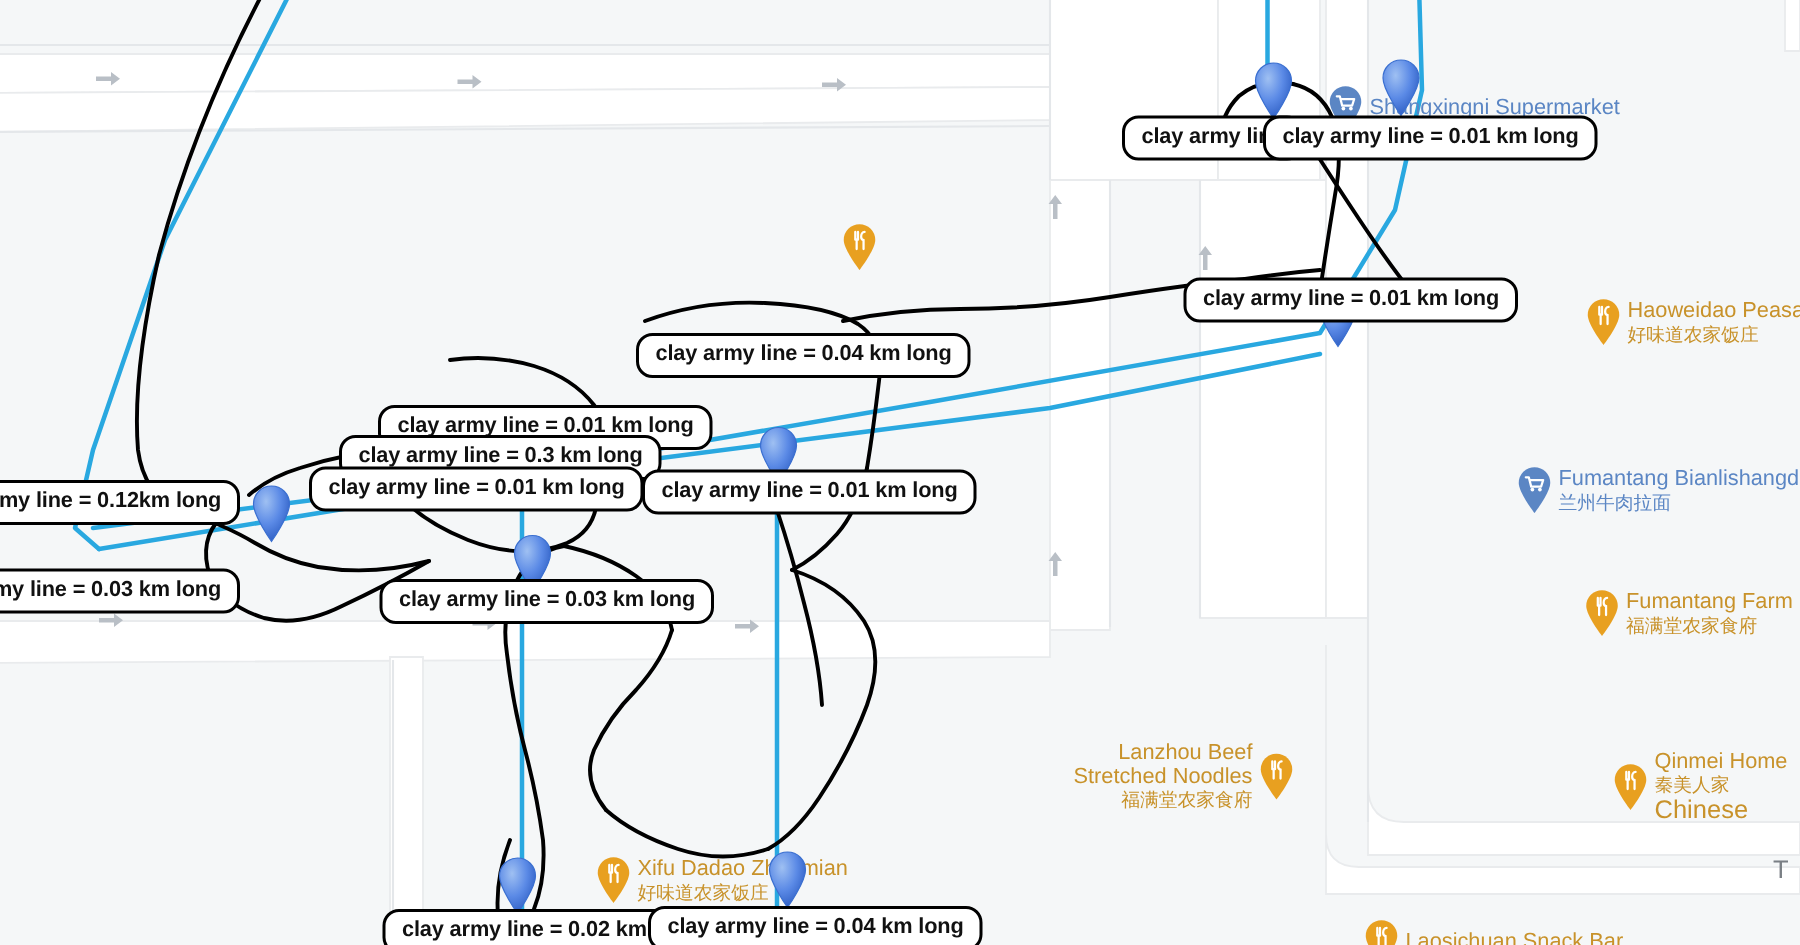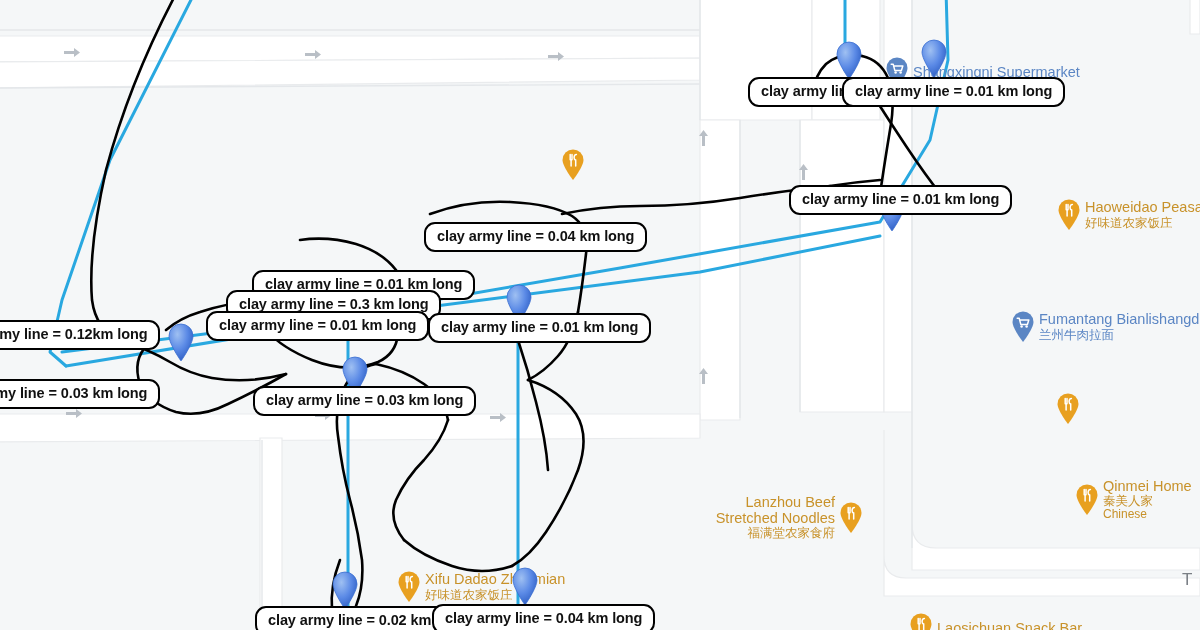--- a/index.html
+++ b/index.html
@@ -25,21 +25,21 @@
     line-height:1.05;
     letter-spacing:-0.1px;
   }
 
   
   .poi{position:absolute;display:flex;align-items:center;gap:3px;}
   .poi.rev{flex-direction:row-reverse;}
   .poi .ptxt{display:flex;flex-direction:column;line-height:1.12;white-space:nowrap;}
   .poi .en{font-size:14.5px;}
   .poi .cn{font-size:12.5px;}
-  .poi .sub{font-size:12px;}
+  .poi .sub{font-size:17px;}
   .poi.orange .en,.poi.orange .cn,.poi.orange .sub{color:#c8922a;}
   .poi.blue .en,.poi.blue .cn,.poi.blue .sub{color:#5b86c4;}
   .poi.multi .ptxt{text-align:right;align-items:flex-end;}
   .poi.left .ptxt{text-align:left;align-items:flex-start;}
 
   .poipin{position:relative;width:26px;height:33px;flex:0 0 26px;}
   .poipin svg{display:block;}
 
   
   .pin{position:absolute;width:30px;height:40px;}
@@ -178,22 +178,26 @@
         </span>
       </div>
       <div class="poi orange left" style="left: 1055px; top: 392px; z-index: 20;">
         <span class="poipin">
           <svg width="26" height="33" viewBox="0 0 26 33">
             <path d="M13 32 C13 32 2.5 18.5 2.5 12 A10.5 10.5 0 0 1 23.5 12 C23.5 18.5 13 32 13 32 Z" fill="#e8a020"></path>
             <path d="M10.2 6.6v5.2M12.0 6.6v5.2M11.1 11.8v6.2" stroke="#fff" stroke-width="1.5" stroke-linecap="round" fill="none"></path>
             <path d="M16.4 6.6c-1.5 0-2.3 1.6-2.3 3.2 0 1.3.8 2.1 1.6 2.3v5.9" stroke="#fff" stroke-width="1.5" stroke-linecap="round" fill="none"></path>
           </svg>
         </span>
-      </div>
-      <div class="poi orange left" style="left: 1074px; top: 478px; z-index: 20;">
+        <span class="ptxt">
+          <span class="en">Fumantang Farm</span>
+          <span class="cn">福满堂农家食府</span>
+        </span>
+      </div>
+      <div class="poi orange left" style="left: 1074px; top: 500px; z-index: 20;">
         <span class="poipin">
           <svg width="26" height="33" viewBox="0 0 26 33">
             <path d="M13 32 C13 32 2.5 18.5 2.5 12 A10.5 10.5 0 0 1 23.5 12 C23.5 18.5 13 32 13 32 Z" fill="#e8a020"></path>
             <path d="M10.2 6.6v5.2M12.0 6.6v5.2M11.1 11.8v6.2" stroke="#fff" stroke-width="1.5" stroke-linecap="round" fill="none"></path>
             <path d="M16.4 6.6c-1.5 0-2.3 1.6-2.3 3.2 0 1.3.8 2.1 1.6 2.3v5.9" stroke="#fff" stroke-width="1.5" stroke-linecap="round" fill="none"></path>
           </svg>
         </span>
         <span class="ptxt">
           <span class="en">Qinmei Home</span>
           <span class="cn">秦美人家</span>

